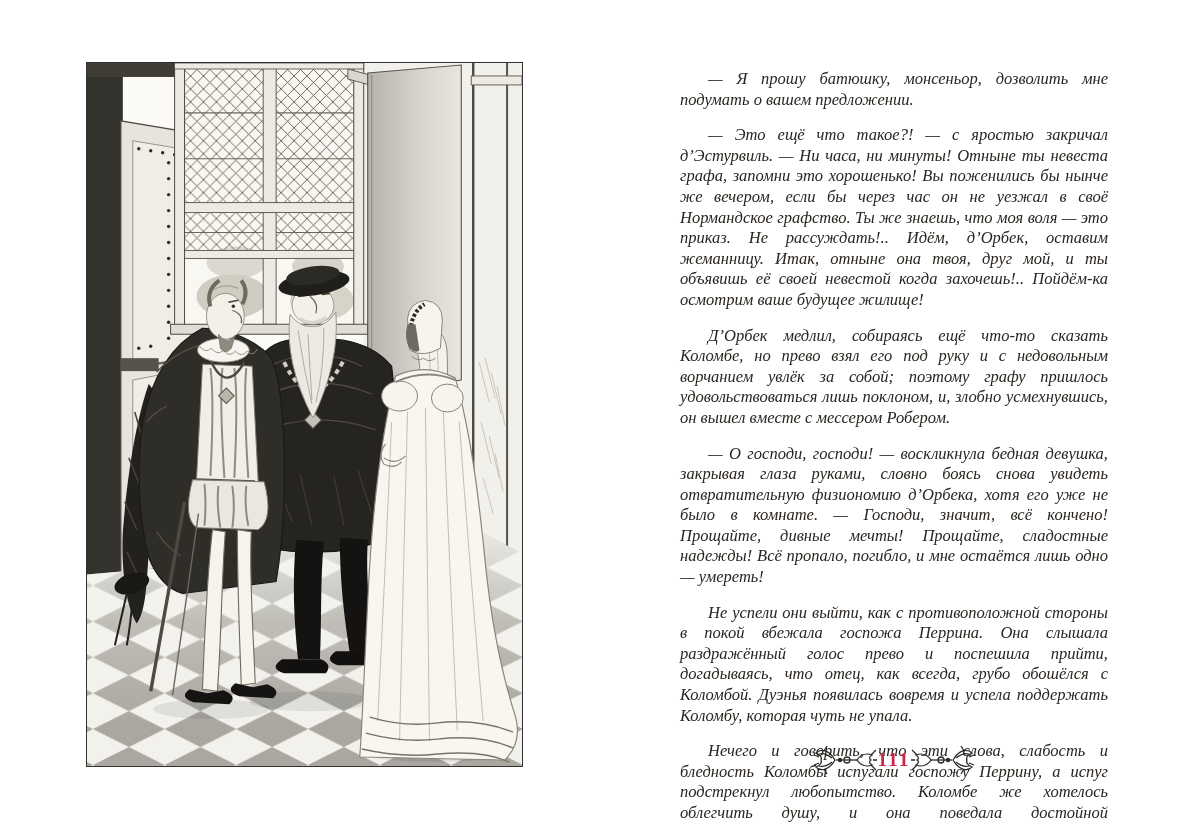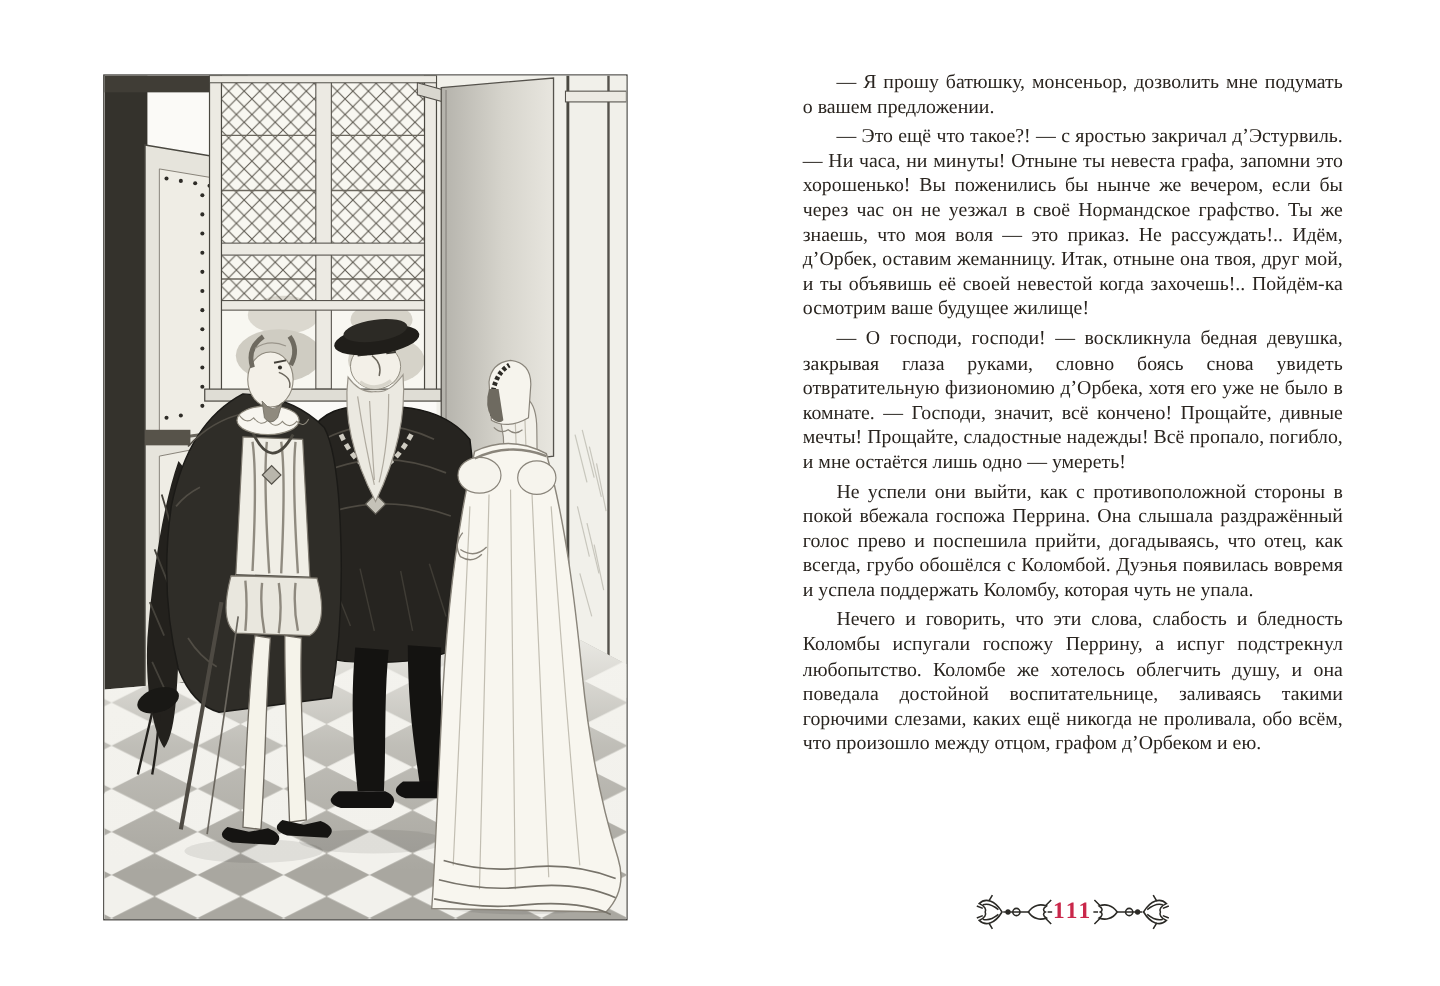--- a/index.html
+++ b/index.html
@@ -6,21 +6,21 @@
   .spread{position:relative;width:1200px;height:822px;background:#ffffff;overflow:hidden;
           font-family:"Liberation Serif","DejaVu Serif",serif;}
   
   .illustration-box{position:absolute;left:86px;top:62px;width:437px;height:705px;
           border:1.5px solid #33312d;box-sizing:border-box;background:#fbfaf7;}
   .illustration-box svg{display:block;width:100%;height:100%;}
   
   .text-col{position:absolute;left:665px;top:54px;width:458px;
           color:#29241f;font-size:16.5px;line-height:20.6px;text-align:justify;
           hyphens:auto;-webkit-hyphens:auto;}
-  .text-col p{margin:4px;text-indent:28px;}
+  .text-col p{margin:15px;text-indent:28px;font-style:italic;}
   
   .footer{position:absolute;left:665px;top:742px;width:458px;height:36px;
           display:flex;align-items:center;justify-content:center;}
   .page-number{color:#c9274a;font-size:19.5px;font-weight:600;letter-spacing:2px;line-height:1;}
   .orn{display:block;}
 </style>
 </head>
 <body>
 
 <div class="spread">
@@ -227,20 +227,21 @@
           <path d="M326,294 q6,6 12,2 q6,5 12,0" stroke="#8a857b" stroke-width="1" fill="none"></path>
         </g>
       </svg>
     </div>
   </div>
 
   <div>
     <div class="text-col">
       <p>— Я прошу батюшку, монсеньор, дозволить мне подумать о вашем предложении.</p>
       <p>— Это ещё что такое?! — с яростью закричал д’Эстурвиль. — Ни часа, ни минуты! Отныне ты невеста графа, запомни это хорошенько! Вы поженились бы нынче же вечером, если бы через час он не уезжал в своё Нормандское графство. Ты же знаешь, что моя воля — это приказ. Не рассуждать!.. Идём, д’Орбек, оставим жеманницу. Итак, отныне она твоя, друг мой, и ты объявишь её своей невестой когда захочешь!.. Пойдём-ка осмотрим ваше будущее жилище!</p>
+      <p>Д’Орбек медлил, собираясь ещё что-то сказать Коломбе, но прево взял его под руку и с недовольным ворчанием увлёк за собой; поэтому графу пришлось удовольствоваться лишь поклоном, и, злобно усмехнувшись, он вышел вместе с мессером Робером.</p>
       <p>— О господи, господи! — воскликнула бедная девушка, закрывая глаза руками, словно боясь снова увидеть отвратительную физиономию д’Орбека, хотя его уже не было в комнате. — Господи, значит, всё кончено! Прощайте, дивные мечты! Прощайте, сладостные надежды! Всё пропало, погибло, и мне остаётся лишь одно — умереть!</p>
       <p>Не успели они выйти, как с противоположной стороны в покой вбежала госпожа Перрина. Она слышала раздражённый голос прево и поспешила прийти, догадываясь, что отец, как всегда, грубо обошёлся с Коломбой. Дуэнья появилась вовремя и успела поддержать Коломбу, которая чуть не упала.</p>
       <p>Нечего и говорить, что эти слова, слабость и бледность Коломбы испугали госпожу Перрину, а испуг подстрекнул любопытство. Коломбе же хотелось облегчить душу, и она поведала достойной воспитательнице, заливаясь такими горючими слезами, каких ещё никогда не проливала, обо всём, что произошло между отцом, графом д’Орбеком и ею.</p>
     </div>
 
     <div class="footer">
       <svg class="orn" width="64" height="30" viewBox="0 0 64 30">
         <g fill="none" stroke="#2b2a26" stroke-width="1.3">
           <path d="M22,15 C16,5 8,3 3,8 C8,10 9,13 8,15 C9,17 8,20 3,22 C8,27 16,25 22,15 Z"></path>
           <path d="M19,13 C14,9 9,8 6,9 M19,17 C14,21 9,22 6,21"></path>

